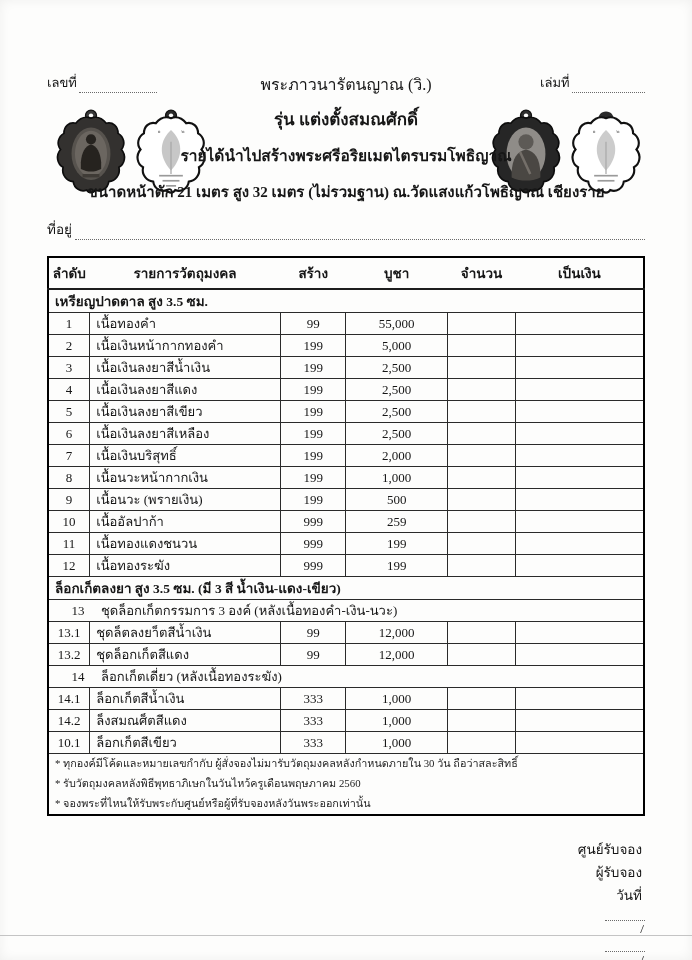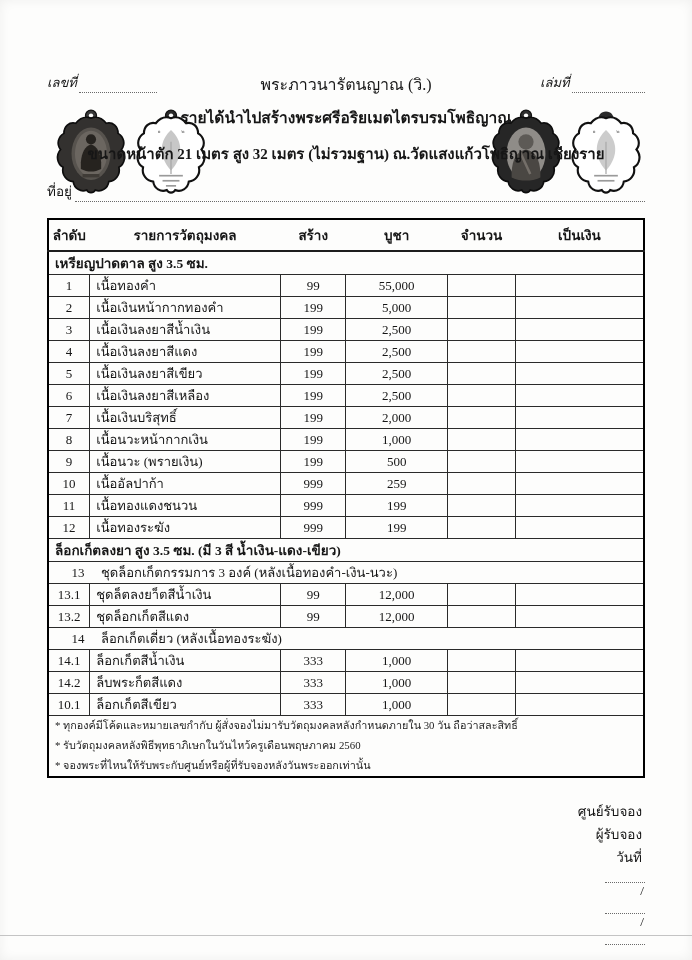--- a/index.html
+++ b/index.html
@@ -11,21 +11,21 @@
     font-family:"Liberation Serif","DejaVu Serif",serif;
     color:#161616;
     overflow:hidden;
     box-shadow:inset 0 0 12px rgba(0,0,0,.06);
   }
   .content{position:absolute;left:47px;right:47px;top:0;}
 
   
   .topbar{position:relative;margin-top:72px;height:22px;}
   .fill{display:flex;align-items:flex-end;font-size:13px;}
-  .fill .lbl{white-space:nowrap;padding-right:2px;font-style:italic;}
+  .fill .lbl{white-space:nowrap;padding-right:2px;}
   .dots{border-bottom:1.5px dotted #6a6a6a;height:14px;display:inline-block;}
   .doc-no{position:absolute;left:0;top:0;width:110px;}
   .book-no{position:absolute;right:0;top:0;width:105px;}
   .grow{flex:1;}
 
   
   .t1{font-size:16px;font-weight:normal;text-align:center;}
   .t2{font-size:16px;font-weight:bold;text-align:center;margin-top:13px;}
   .t3{font-size:17px;font-weight:bold;text-align:center;margin-top:11px;}
   .t4{font-size:15.5px;font-weight:bold;text-align:center;margin-top:11px;}
@@ -133,20 +133,21 @@
         <span class="lbl">เลขที่</span>
         <span class="dots grow"></span>
       </div>
       <div class="t1">พระภาวนารัตนญาณ (วิ.)</div>
       <div class="fill book-no">
         <span class="lbl">เล่มที่</span>
         <span class="dots grow"></span>
       </div>
     </div>
 
+    <div class="t3">รุ่น แต่งตั้งสมณศักดิ์</div>
     <div class="t4">รายได้นำไปสร้างพระศรีอริยเมตไตรบรมโพธิญาณ</div>
     <div class="t5">ขนาดหน้าตัก 21 เมตร สูง 32 เมตร (ไม่รวมฐาน) ณ.วัดแสงแก้วโพธิญาณ เชียงราย</div>
 
 
     <div class="formline">
       <span class="lbl">ที่อยู่</span>
       <span class="dots grow"></span>
     </div>
 
     <table class="order">
@@ -296,21 +297,21 @@
           <tr>
             <td class="c">14.1</td>
             <td class="">ล็อกเก็ตสีน้ำเงิน</td>
             <td class="c">333</td>
             <td class="c">1,000</td>
             <td class="c"></td>
             <td class="c"></td>
           </tr>
           <tr>
             <td class="c">14.2</td>
-            <td class="">ล็บพระก็ตสีแดง</td>
+            <td class="">ล็งสมณศ็ตสีแดง</td>
             <td class="c">333</td>
             <td class="c">1,000</td>
             <td class="c"></td>
             <td class="c"></td>
           </tr>
           <tr>
             <td class="c">10.1</td>
             <td class="">ล็อกเก็ตสีเขียว</td>
             <td class="c">333</td>
             <td class="c">1,000</td>

